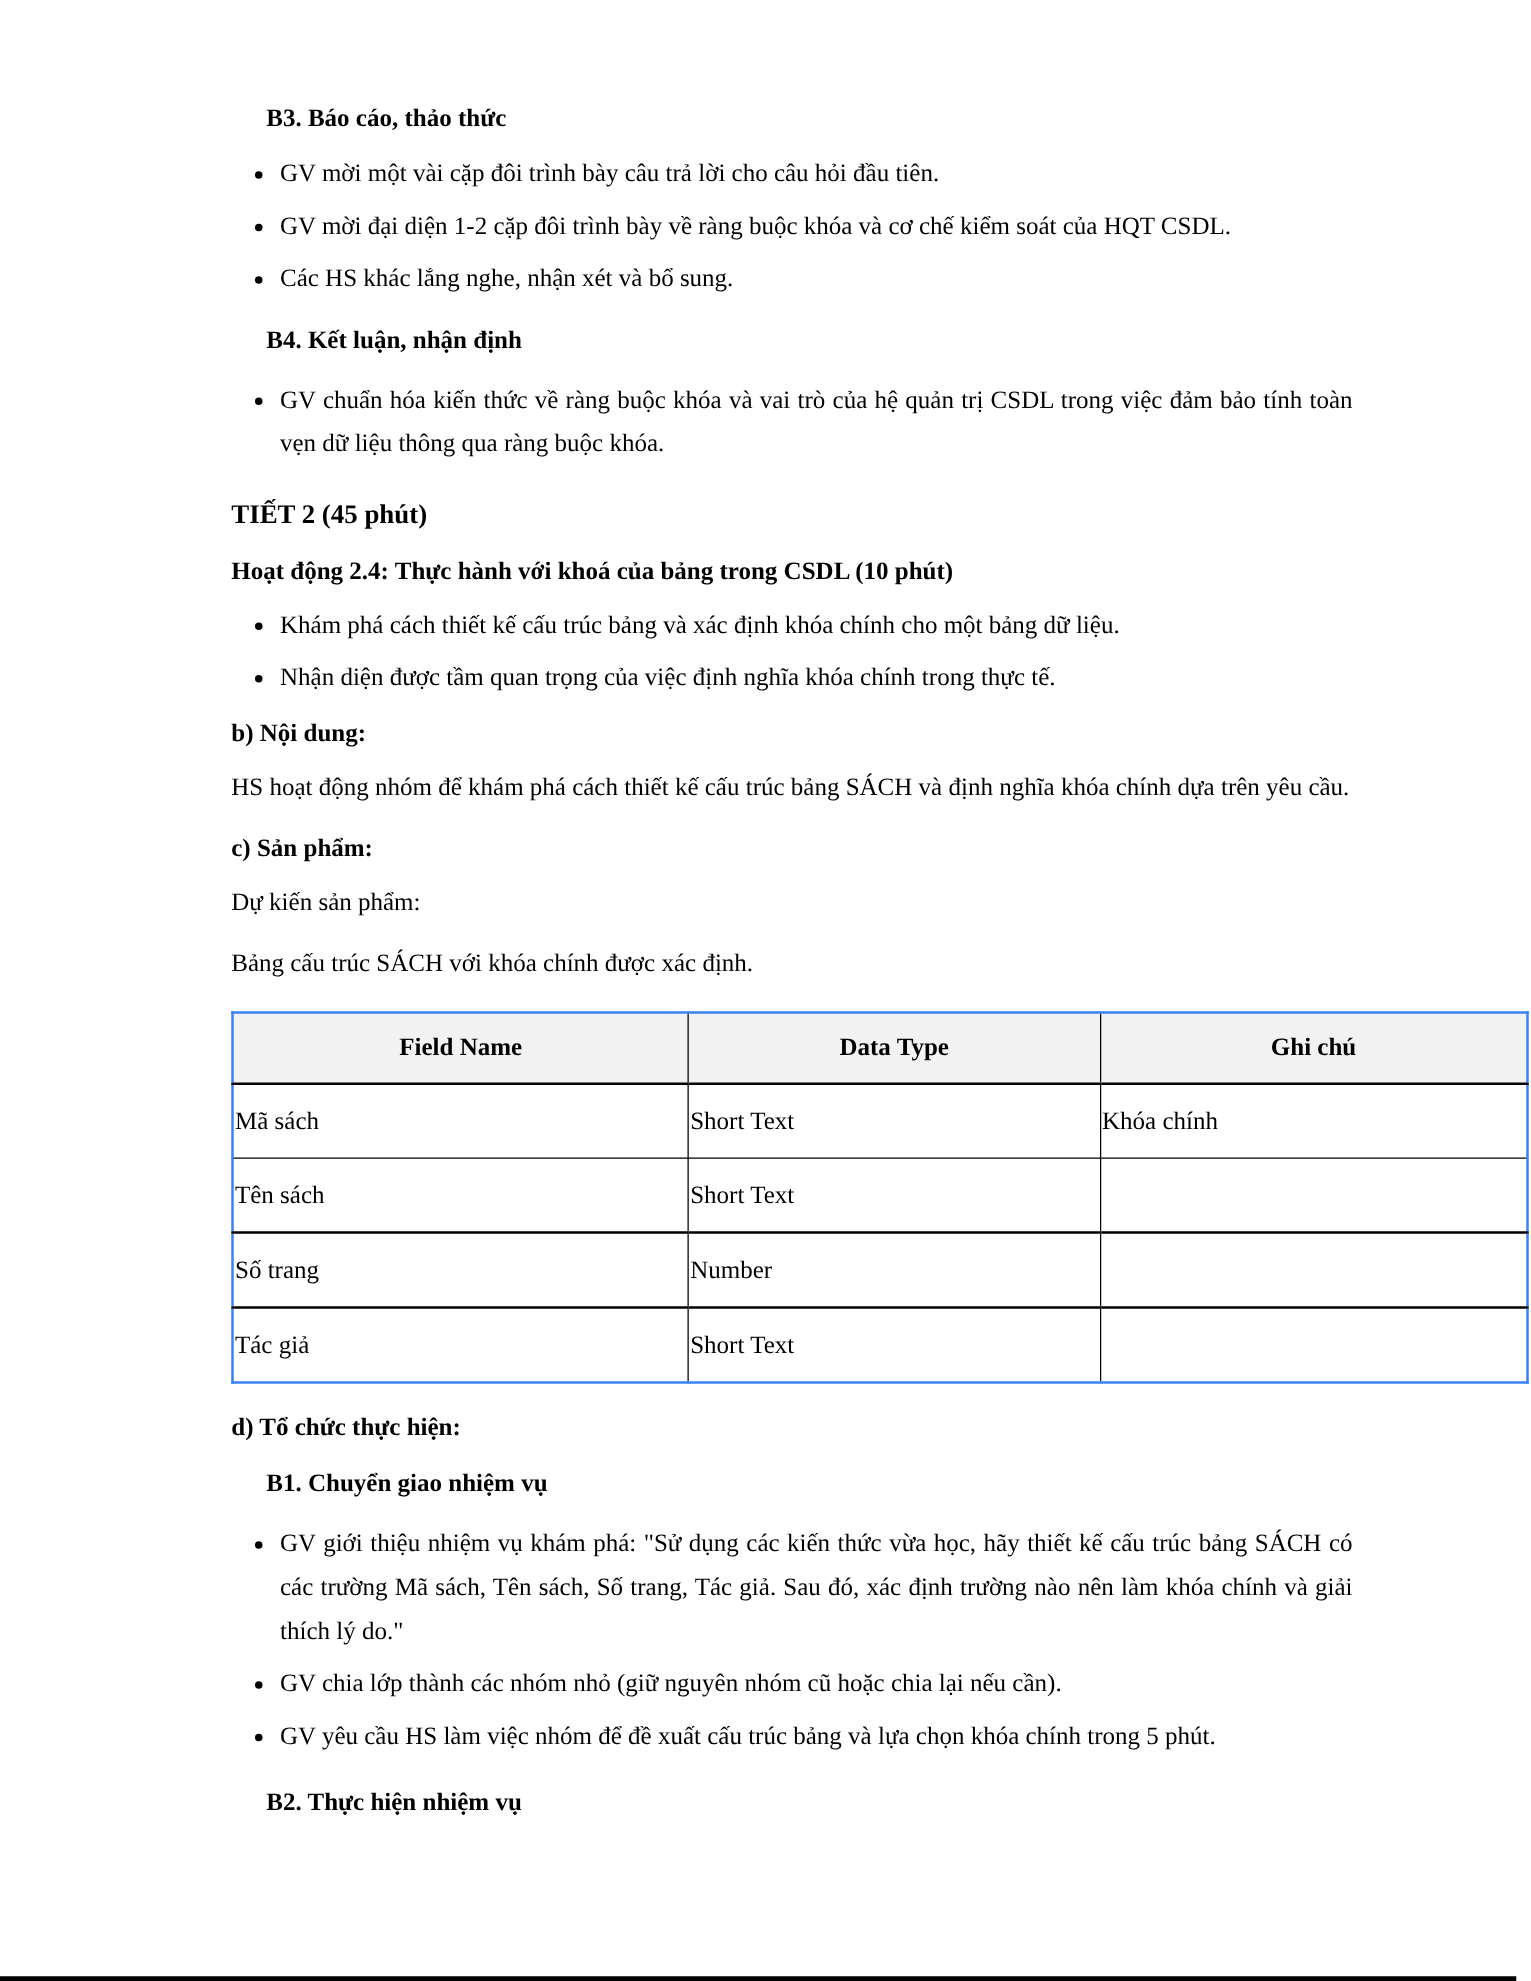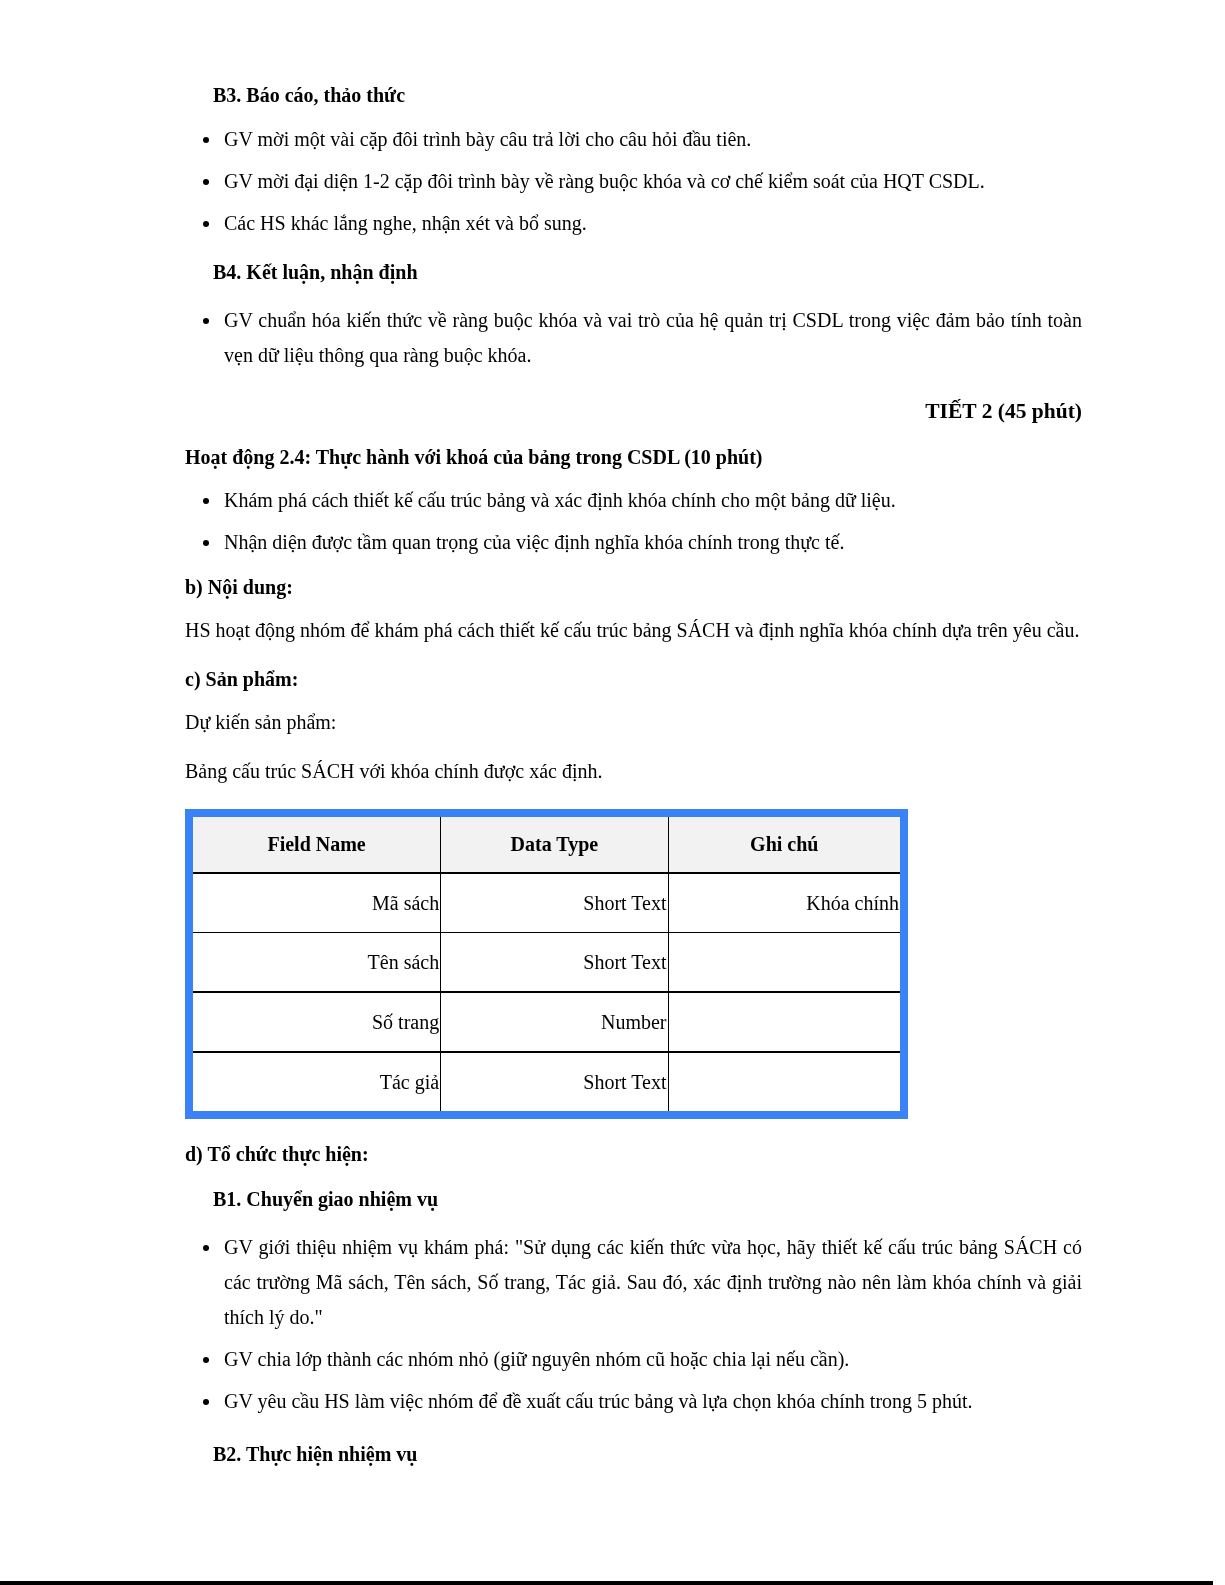--- a/index.html
+++ b/index.html
@@ -42,59 +42,58 @@
   }
   ul.bullets.wide li {
     line-height: 1.75;
     margin-bottom: 7px;
   }
   .justify { text-align: justify; }
   .tiet-heading {
     font-weight: bold;
     font-size: 21.5px;
     margin: 26px 0 0 0;
-    text-align: right;
   }
   .activity-heading {
     font-weight: bold;
     font-size: 20px;
     margin: 22px 0 0 0;
   }
   .sub-label {
     font-weight: bold;
     font-size: 20px;
     margin: 20px 0 0 0;
   }
   p.body-text {
     font-size: 20px;
     line-height: 1.75;
     margin: 14px 0 0 0;
   }
   table.struct-table {
     border-collapse: collapse;
-    width: 723px;
+    width: 1038px;
     margin-top: 20px;
-    border: 8px solid #3b82f6;
+    border: 2px solid #3b82f6;
     font-family: Liberation Serif, serif;
   }
   table.struct-table th {
     border: 1px solid #000;
     border-bottom-width: 2px;
     background: #f2f2f2;
     font-weight: bold;
     font-size: 20px;
     height: 53px;
     text-align: center;
     vertical-align: middle;
   }
   table.struct-table td {
     border: 1px solid #000;
     font-size: 20px;
     height: 56px;
-    text-align: right;
+    text-align: left;
     vertical-align: middle;
   }
   table.struct-table tr.thick-top td { border-top-width: 2px; }
   .col-field { width: 35.2%; }
   .col-type  { width: 31.8%; }
   .col-note  { width: 33.0%; }
   .to-chuc-label { margin-top: 24px; }
   .b1-heading { margin-top: 20px; }
   .b2-heading { margin-top: 22px; }
   .bottom-rule {

